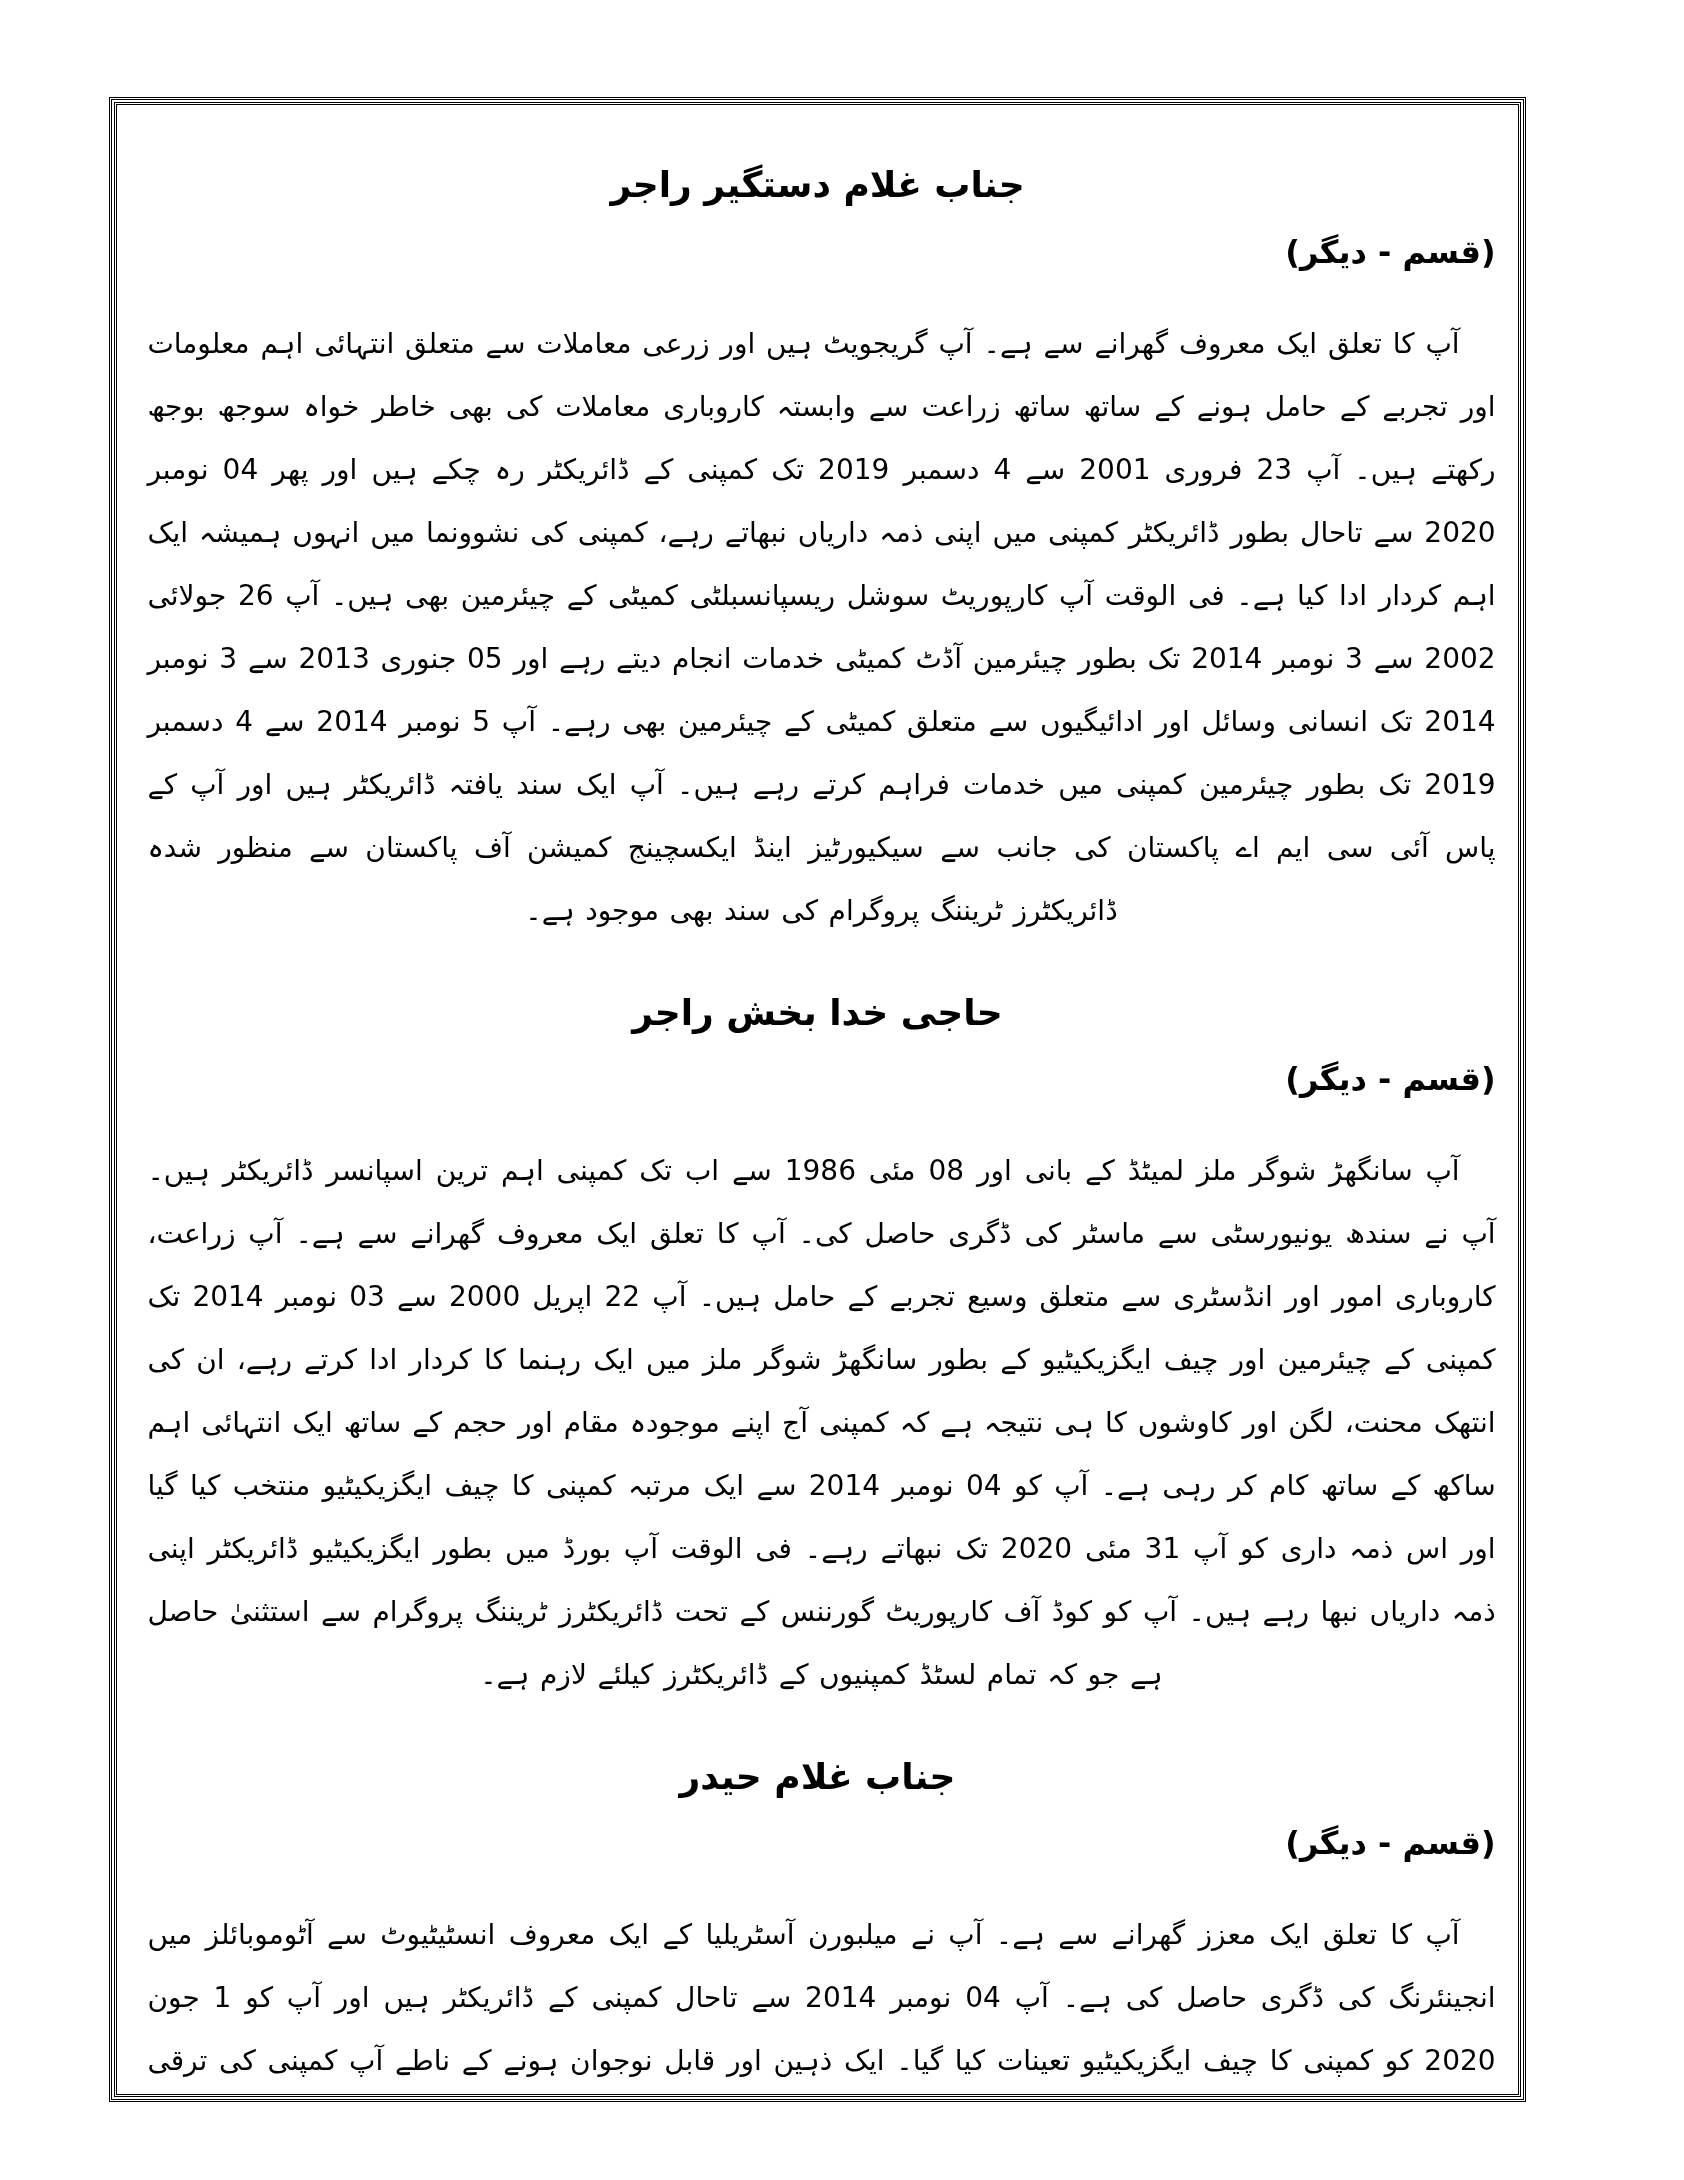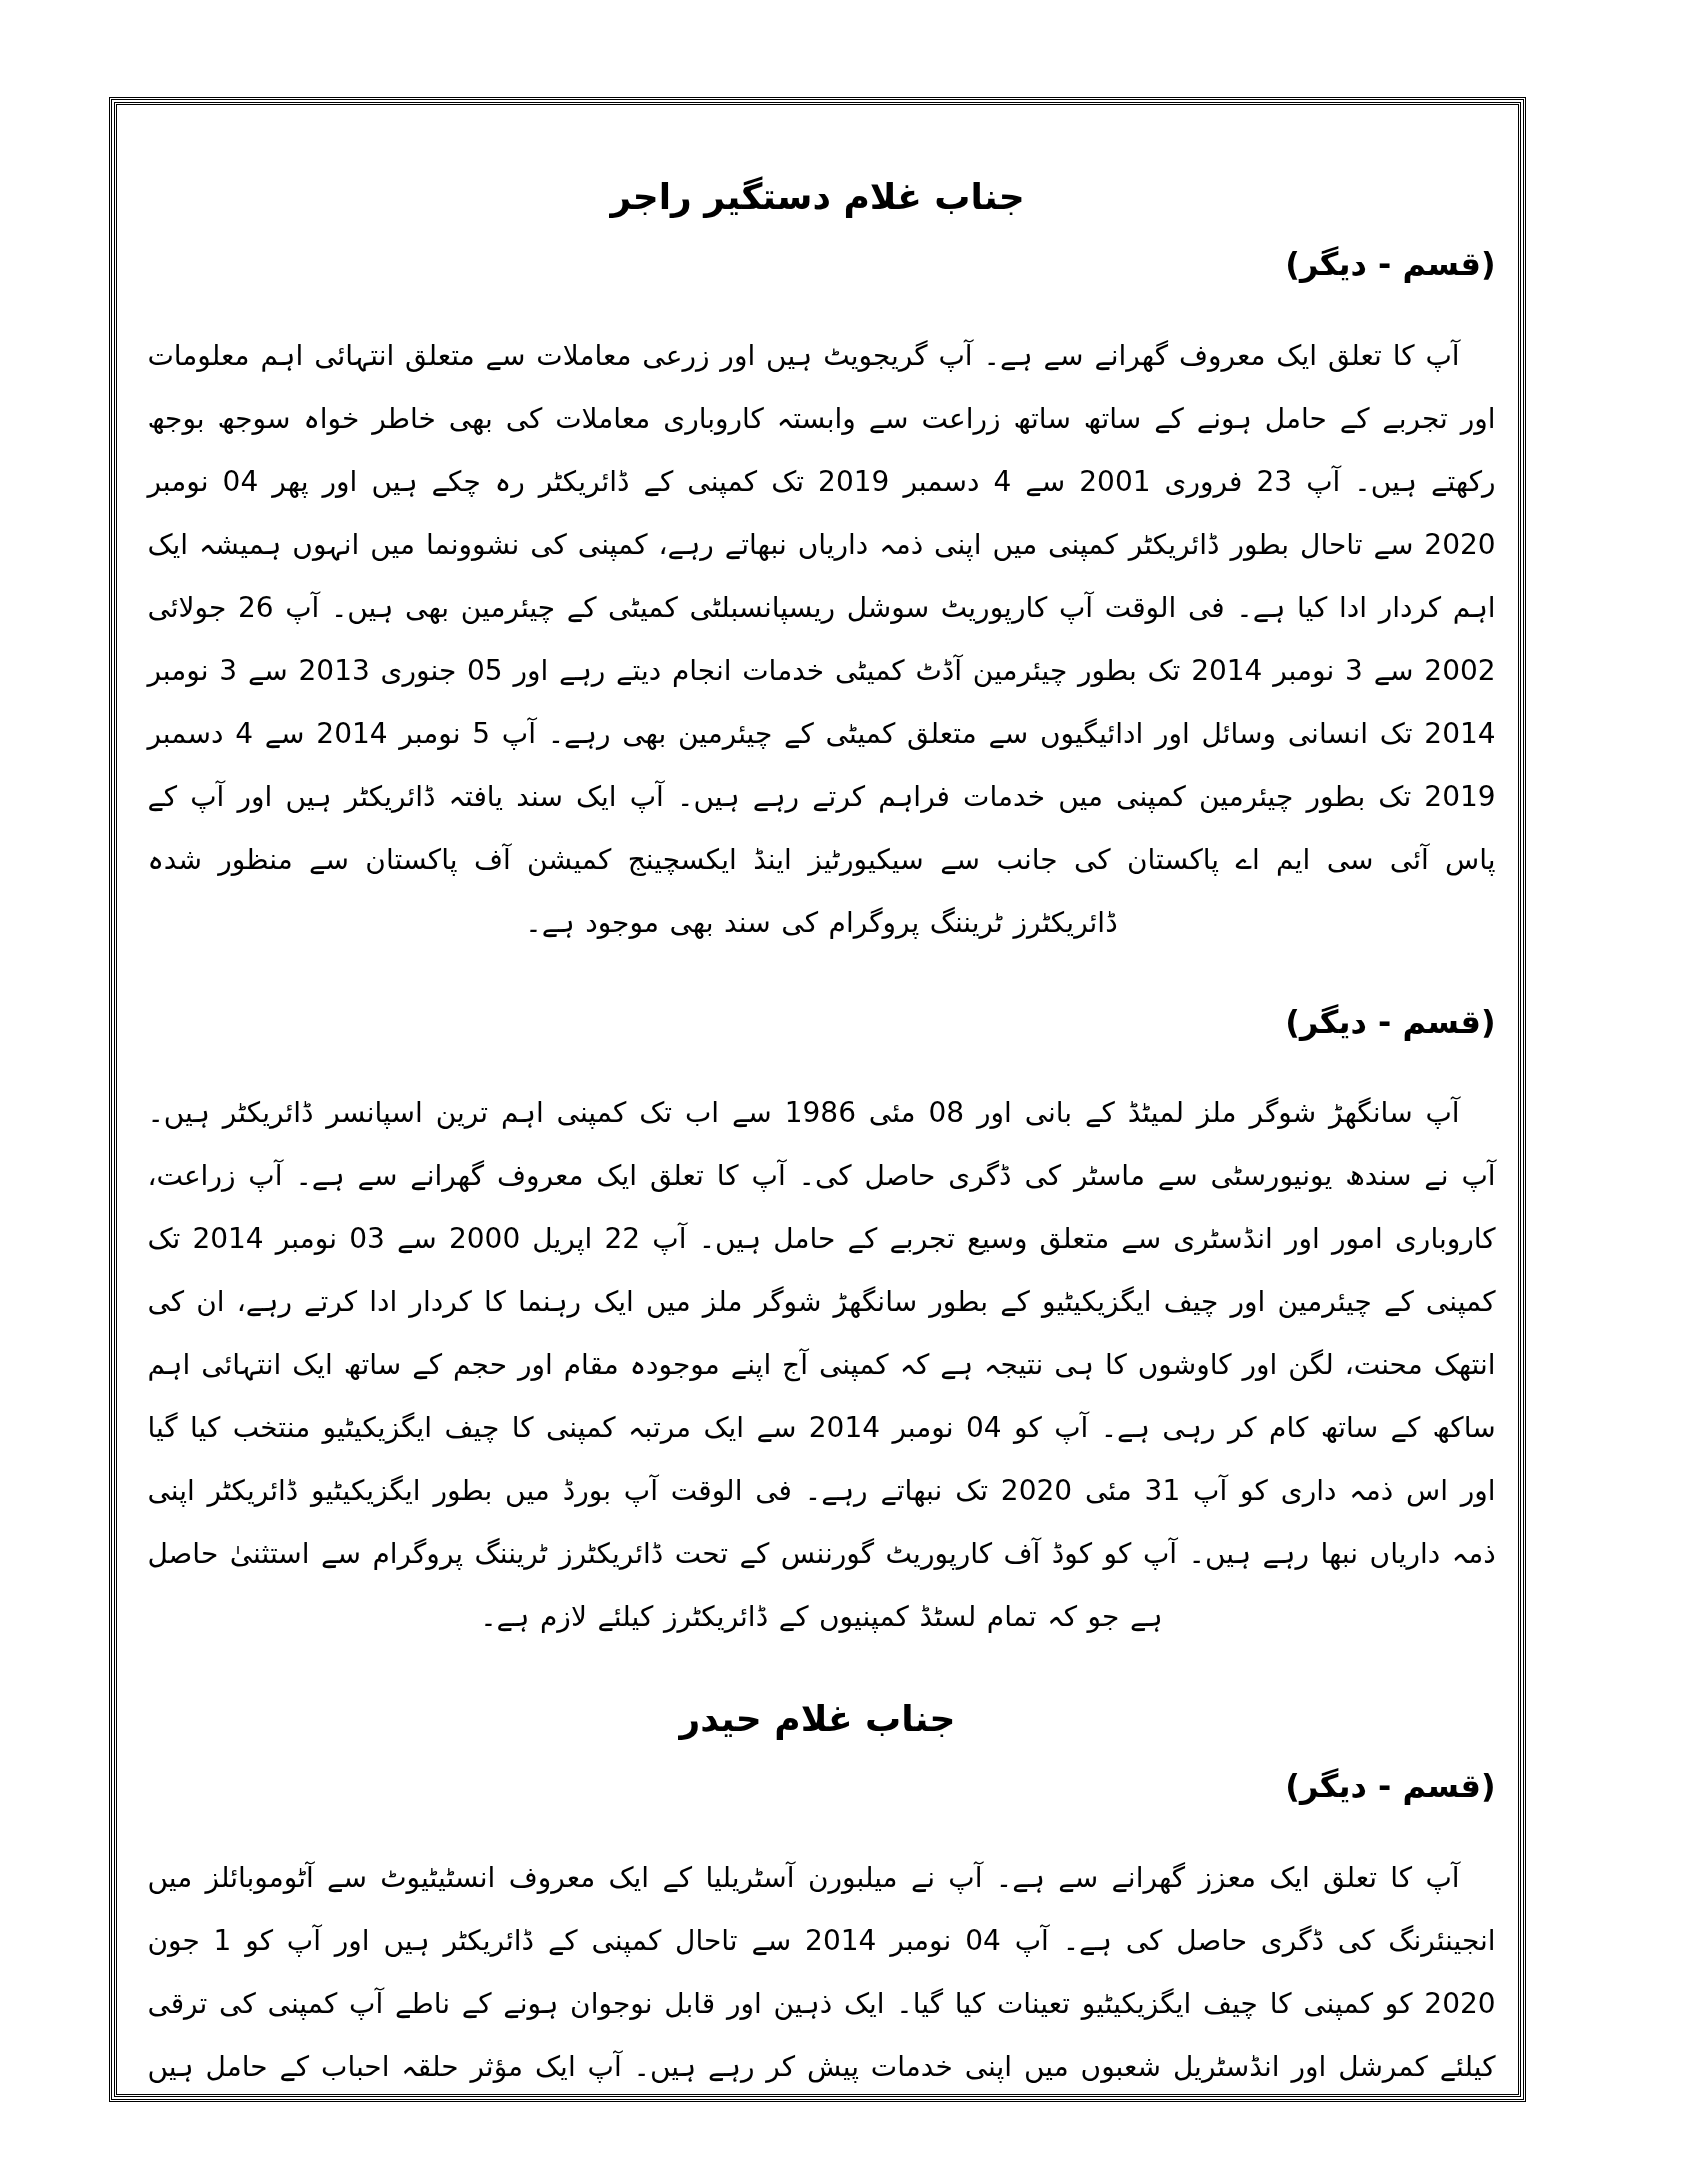--- a/index.html
+++ b/index.html
@@ -46,21 +46,21 @@
   .content {
     box-sizing: border-box;
     width: 100%; height: 100%;
     padding: 55px 22px 17px 22px;
     direction: rtl;
     overflow: hidden;
   }
   .profile { margin: 0; }
   .profile + .profile { margin-top: 46px; }
   .director-name {
-    margin: 12px;
+    margin: 0;
     text-align: center;
     font-size: 36px;
     line-height: 1.4;
     font-weight: bold;
   }
   .director-category {
     margin: 19px 0 0 0;
     text-align: right;
     font-size: 32px;
     line-height: 1.4;
@@ -85,20 +85,21 @@
       <div class="frame-d">
         <div class="content">
 
           <section class="profile">
             <h2 class="director-name">جناب غلام دستگیر راجر</h2>
             <div class="director-category">(قسم - دیگر)</div>
             <p class="director-bio">آپ کا تعلق ایک معروف گھرانے سے ہے۔ آپ گریجویٹ ہیں اور زرعی معاملات سے متعلق انتہائی اہم معلومات اور تجربے کے حامل ہونے کے ساتھ ساتھ زراعت سے وابستہ کاروباری معاملات کی بھی خاطر خواہ سوجھ بوجھ رکھتے ہیں۔ آپ 23 فروری 2001 سے 4 دسمبر 2019 تک کمپنی کے ڈائریکٹر رہ چکے ہیں اور پھر 04 نومبر 2020 سے تاحال بطور ڈائریکٹر کمپنی میں اپنی ذمہ داریاں نبھاتے رہے، کمپنی کی نشوونما میں انہوں ہمیشہ ایک اہم کردار ادا کیا ہے۔ فی الوقت آپ کارپوریٹ سوشل ریسپانسبلٹی کمیٹی کے چیئرمین بھی ہیں۔ آپ 26 جولائی 2002 سے 3 نومبر 2014 تک بطور چیئرمین آڈٹ کمیٹی خدمات انجام دیتے رہے اور 05 جنوری 2013 سے 3 نومبر 2014 تک انسانی وسائل اور ادائیگیوں سے متعلق کمیٹی کے چیئرمین بھی رہے۔ آپ 5 نومبر 2014 سے 4 دسمبر 2019 تک بطور چیئرمین کمپنی میں خدمات فراہم کرتے رہے ہیں۔ آپ ایک سند یافتہ ڈائریکٹر ہیں اور آپ کے پاس آئی سی ایم اے پاکستان کی جانب سے سیکیورٹیز اینڈ ایکسچینج کمیشن آف پاکستان سے منظور شدہ ڈائریکٹرز ٹریننگ پروگرام کی سند بھی موجود ہے۔</p>
           </section>
 
           <section class="profile">
+            <h2 class="director-name">حاجی خدا بخش راجر</h2>
             <div class="director-category">(قسم - دیگر)</div>
             <p class="director-bio">آپ سانگھڑ شوگر ملز لمیٹڈ کے بانی اور 08 مئی 1986 سے اب تک کمپنی اہم ترین اسپانسر ڈائریکٹر ہیں۔ آپ نے سندھ یونیورسٹی سے ماسٹر کی ڈگری حاصل کی۔ آپ کا تعلق ایک معروف گھرانے سے ہے۔ آپ زراعت، کاروباری امور اور انڈسٹری سے متعلق وسیع تجربے کے حامل ہیں۔ آپ 22 اپریل 2000 سے 03 نومبر 2014 تک کمپنی کے چیئرمین اور چیف ایگزیکیٹیو کے بطور سانگھڑ شوگر ملز میں ایک رہنما کا کردار ادا کرتے رہے، ان کی انتھک محنت، لگن اور کاوشوں کا ہی نتیجہ ہے کہ کمپنی آج اپنے موجودہ مقام اور حجم کے ساتھ ایک انتہائی اہم ساکھ کے ساتھ کام کر رہی ہے۔ آپ کو 04 نومبر 2014 سے ایک مرتبہ کمپنی کا چیف ایگزیکیٹیو منتخب کیا گیا اور اس ذمہ داری کو آپ 31 مئی 2020 تک نبھاتے رہے۔ فی الوقت آپ بورڈ میں بطور ایگزیکیٹیو ڈائریکٹر اپنی ذمہ داریاں نبھا رہے ہیں۔ آپ کو کوڈ آف کارپوریٹ گورننس کے تحت ڈائریکٹرز ٹریننگ پروگرام سے استثنیٰ حاصل ہے جو کہ تمام لسٹڈ کمپنیوں کے ڈائریکٹرز کیلئے لازم ہے۔</p>
           </section>
 
           <section class="profile">
             <h2 class="director-name">جناب غلام حیدر</h2>
             <div class="director-category">(قسم - دیگر)</div>
             <p class="director-bio">آپ کا تعلق ایک معزز گھرانے سے ہے۔ آپ نے میلبورن آسٹریلیا کے ایک معروف انسٹیٹیوٹ سے آٹوموبائلز میں انجینئرنگ کی ڈگری حاصل کی ہے۔ آپ 04 نومبر 2014 سے تاحال کمپنی کے ڈائریکٹر ہیں اور آپ کو 1 جون 2020 کو کمپنی کا چیف ایگزیکیٹیو تعینات کیا گیا۔ ایک ذہین اور قابل نوجوان ہونے کے ناطے آپ کمپنی کی ترقی کیلئے کمرشل اور انڈسٹریل شعبوں میں اپنی خدمات پیش کر رہے ہیں۔ آپ ایک مؤثر حلقہ احباب کے حامل ہیں اور کاروباری امور سے متعلق گہری سوجھ بوجھ رکھتے ہیں۔ آپ ایک سند یافتہ ڈائریکٹر ہیں اور آپ کے پاس آئی سی ایم اے پاکستان کی جانب سے سیکیورٹیز اینڈ ایکسچینج کمیشن آف پاکستان سے منظور شدہ ڈائریکٹرز ٹریننگ پروگرام کی سند بھی موجود ہے۔</p>
           </section>
 

